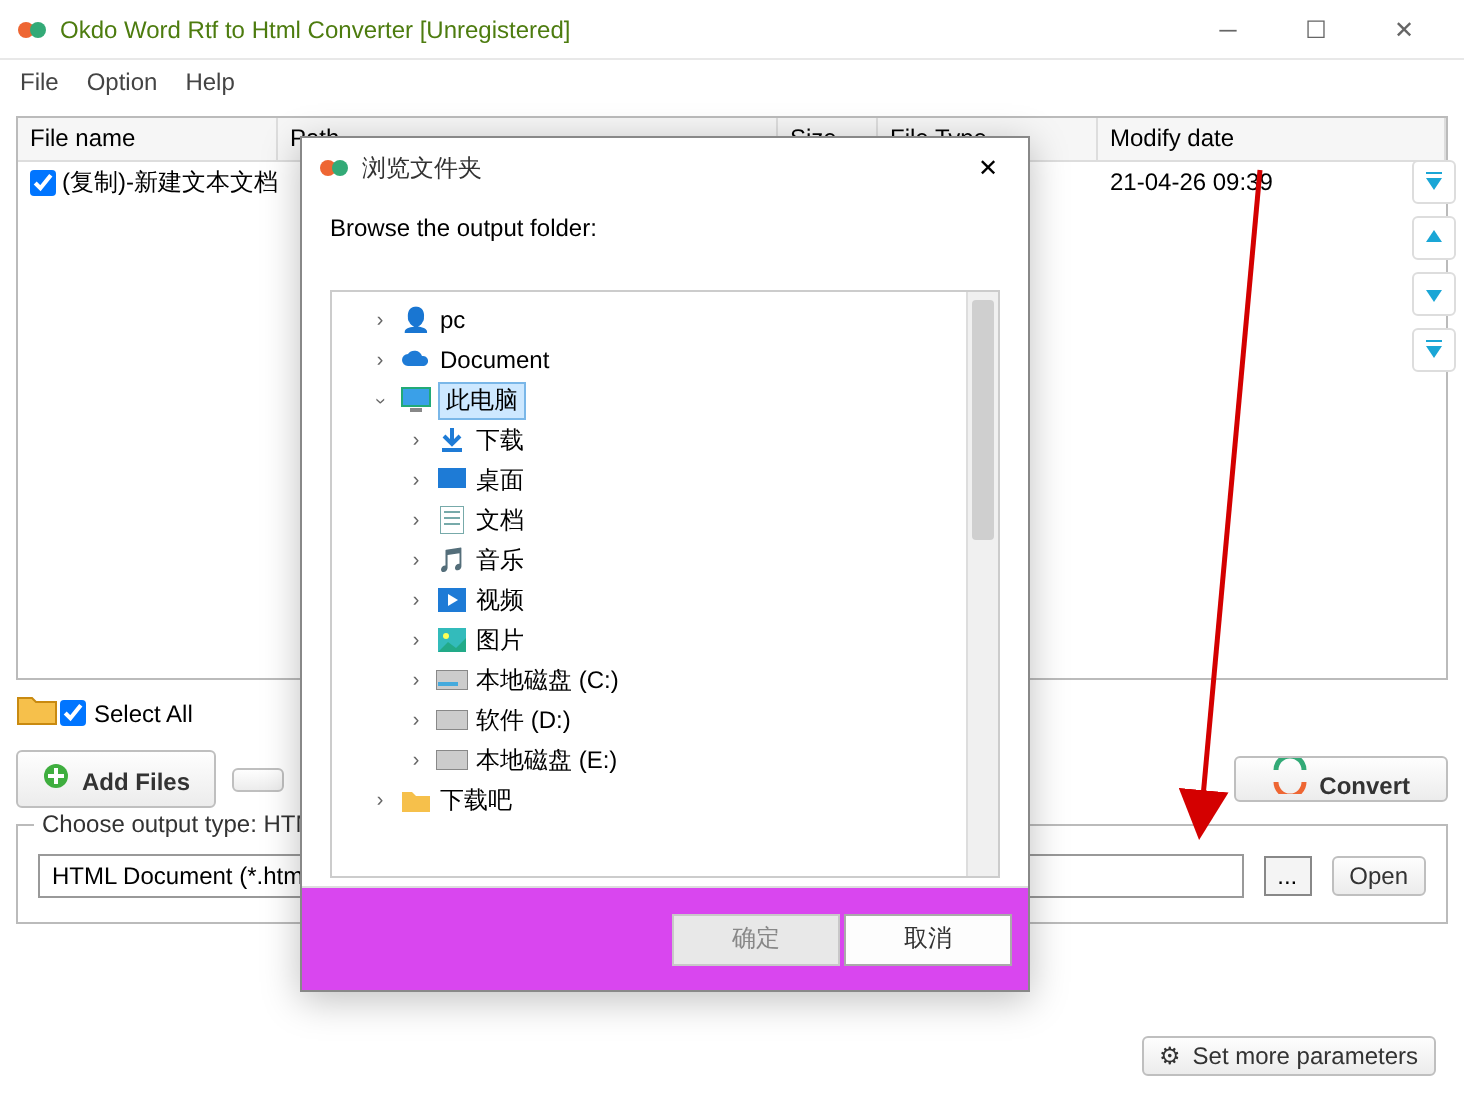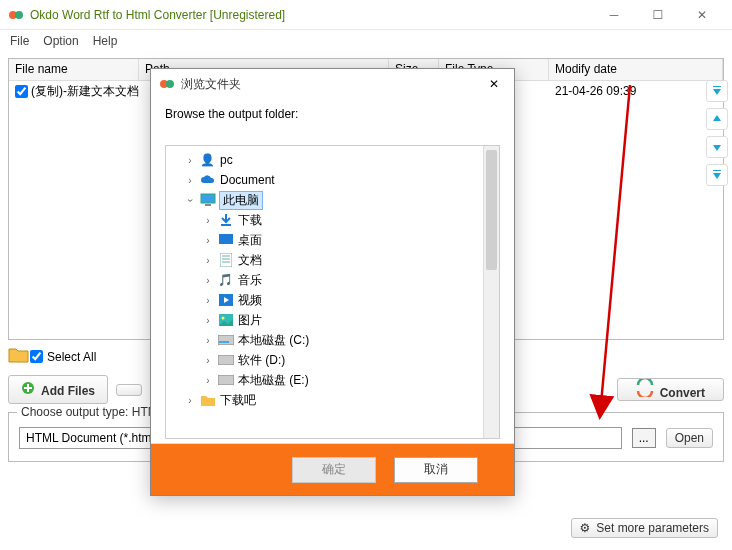--- a/index.html
+++ b/index.html
@@ -48,21 +48,21 @@
 .dialog-body { flex:1; padding: 8px 14px 4px; display:flex; flex-direction:column; }
 .dialog-body .prompt { margin-bottom: 24px; }
 .tree-wrap { flex:1; border:1px solid #ccc; overflow:hidden; position:relative; }
 .tree { padding: 4px 2px; }
 .tree .node { display:flex; align-items:center; height:20px; gap:4px; white-space:nowrap; }
 .tree .arrow { width:12px; text-align:center; color:#666; font-size:10px; }
 .tree .ticon { width:16px; height:16px; display:flex; align-items:center; justify-content:center; }
 .tree .sel { background:#cde8ff; outline:1px solid #7ab7e8; }
 .tree-scroll { position:absolute; right:0; top:0; bottom:0; width:16px; background:#f0f0f0; border-left:1px solid #ddd; }
 .tree-scroll .thumb { position:absolute; left:2px; right:2px; top:4px; height:120px; background:#cfcfcf; border-radius:2px; }
-.dialog-foot { height:52px; display:flex; align-items:center; justify-content:flex-end; gap:18px; padding:0 36px; background:#f97316; border-top:1px solid #ddd; }
+.dialog-foot { height:52px; display:flex; align-items:center; justify-content:flex-end; gap:2px; padding:0 8px; background:#d946ef; border-top:1px solid #ddd; }
 .dbtn { width:84px; height:26px; border:1px solid #c8c8c8; background:#e8e8e8; display:flex; align-items:center; justify-content:center; color:#888; }
 .dbtn.active { color:#333; background:#fdfdfd; border-color:#aaa; }
 
 
 .redarrow { position:absolute; z-index:60; pointer-events:none; }
 </style>
 </head>
 <body>
 
 <div class="titlebar">

